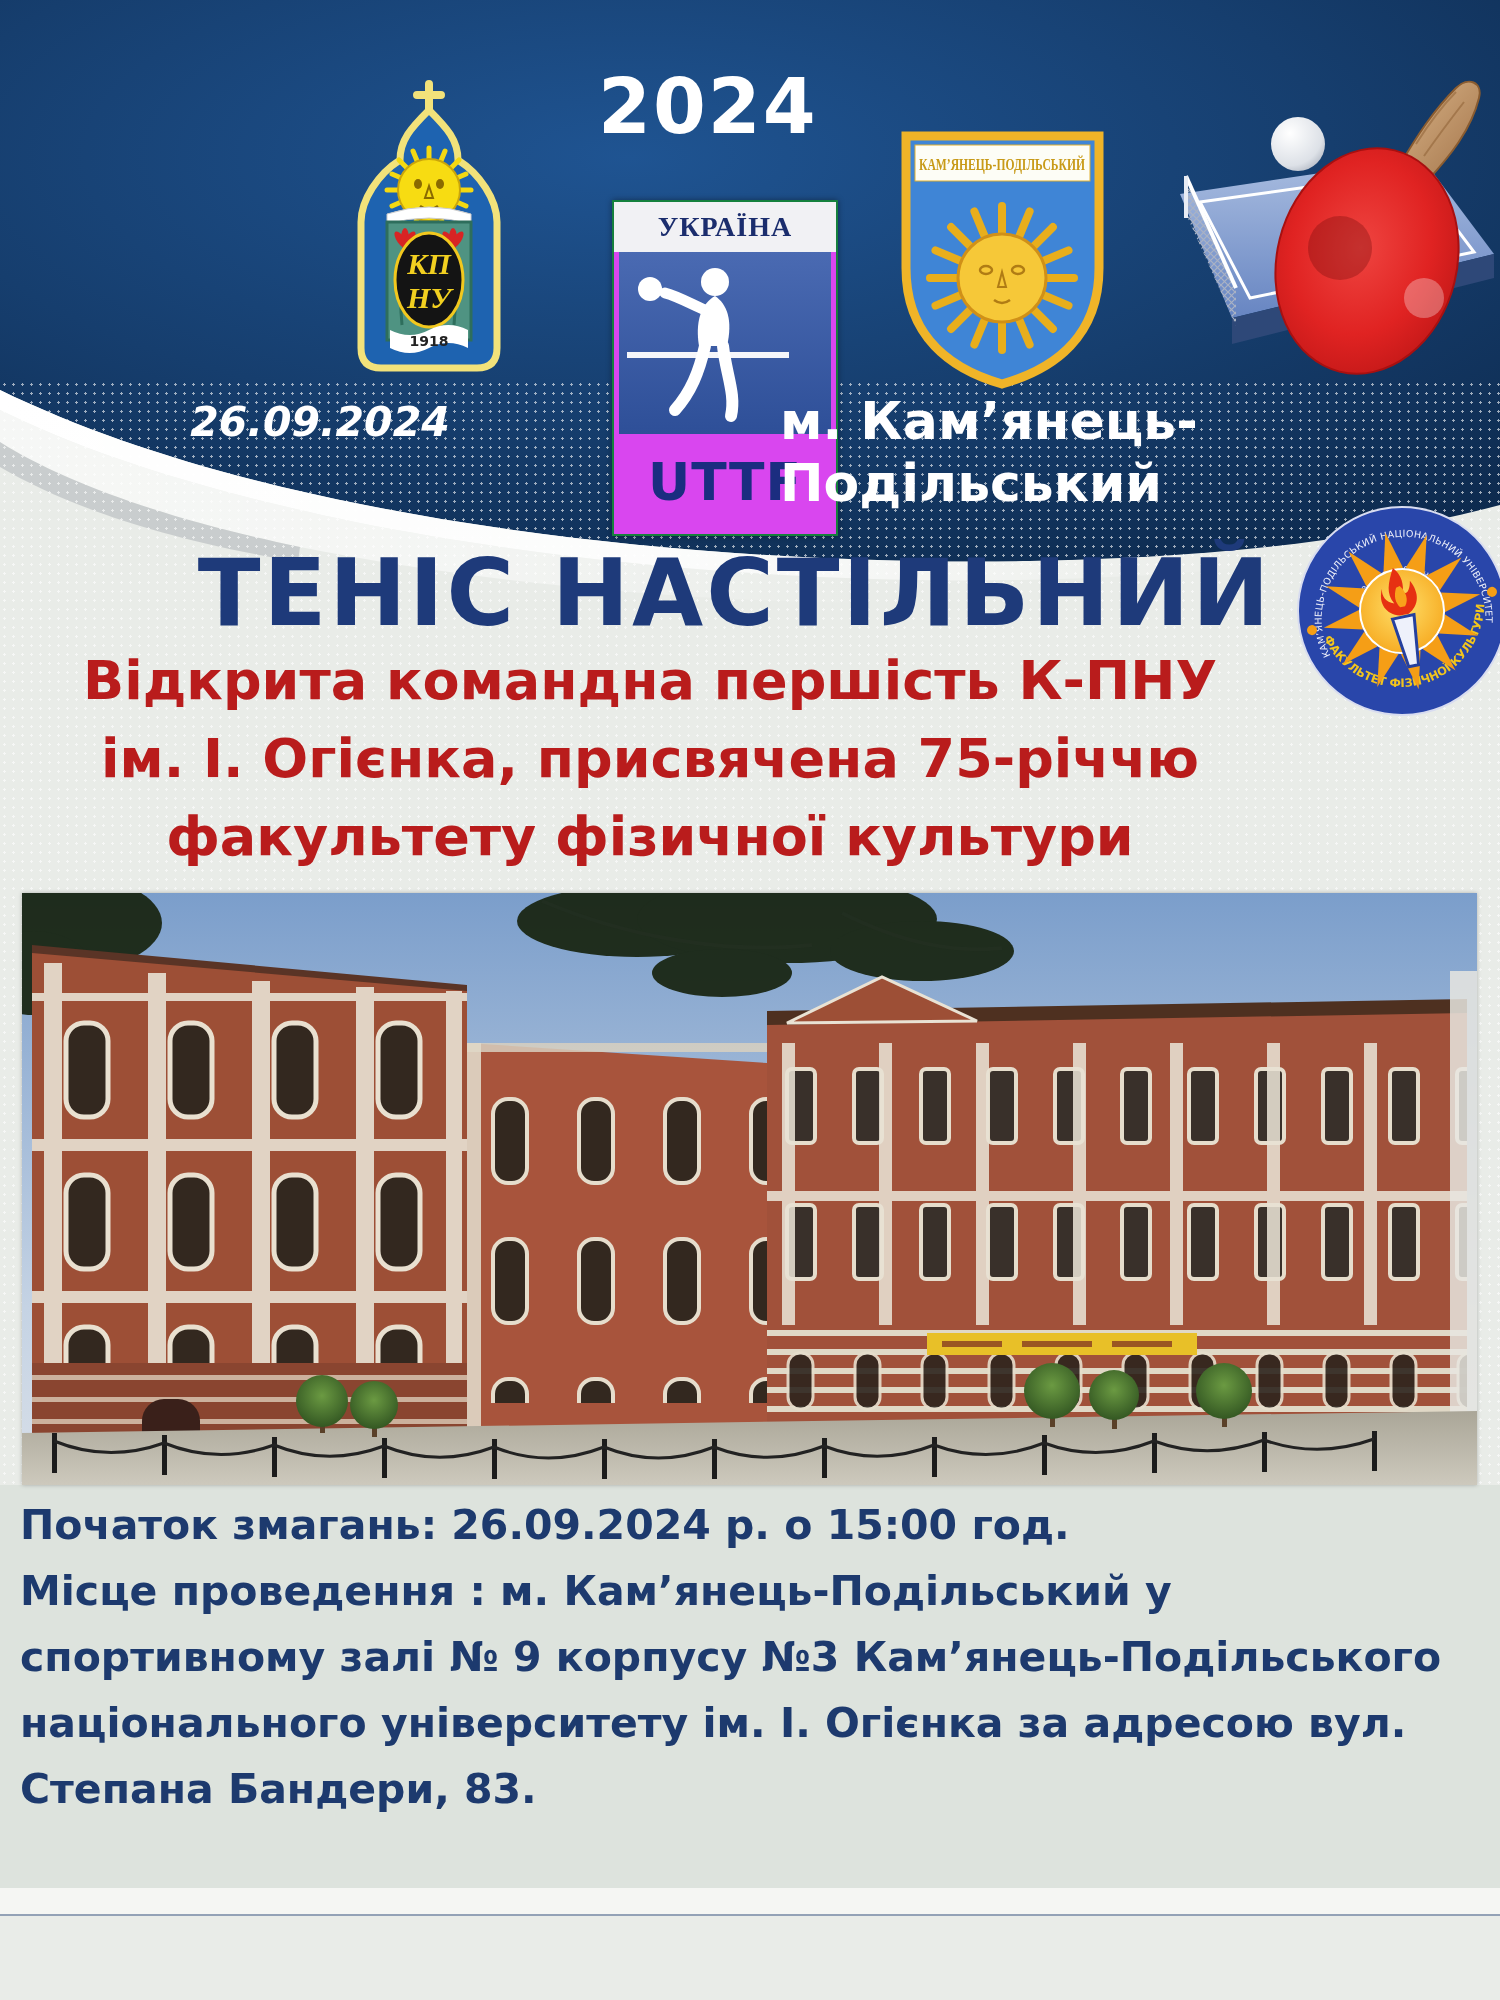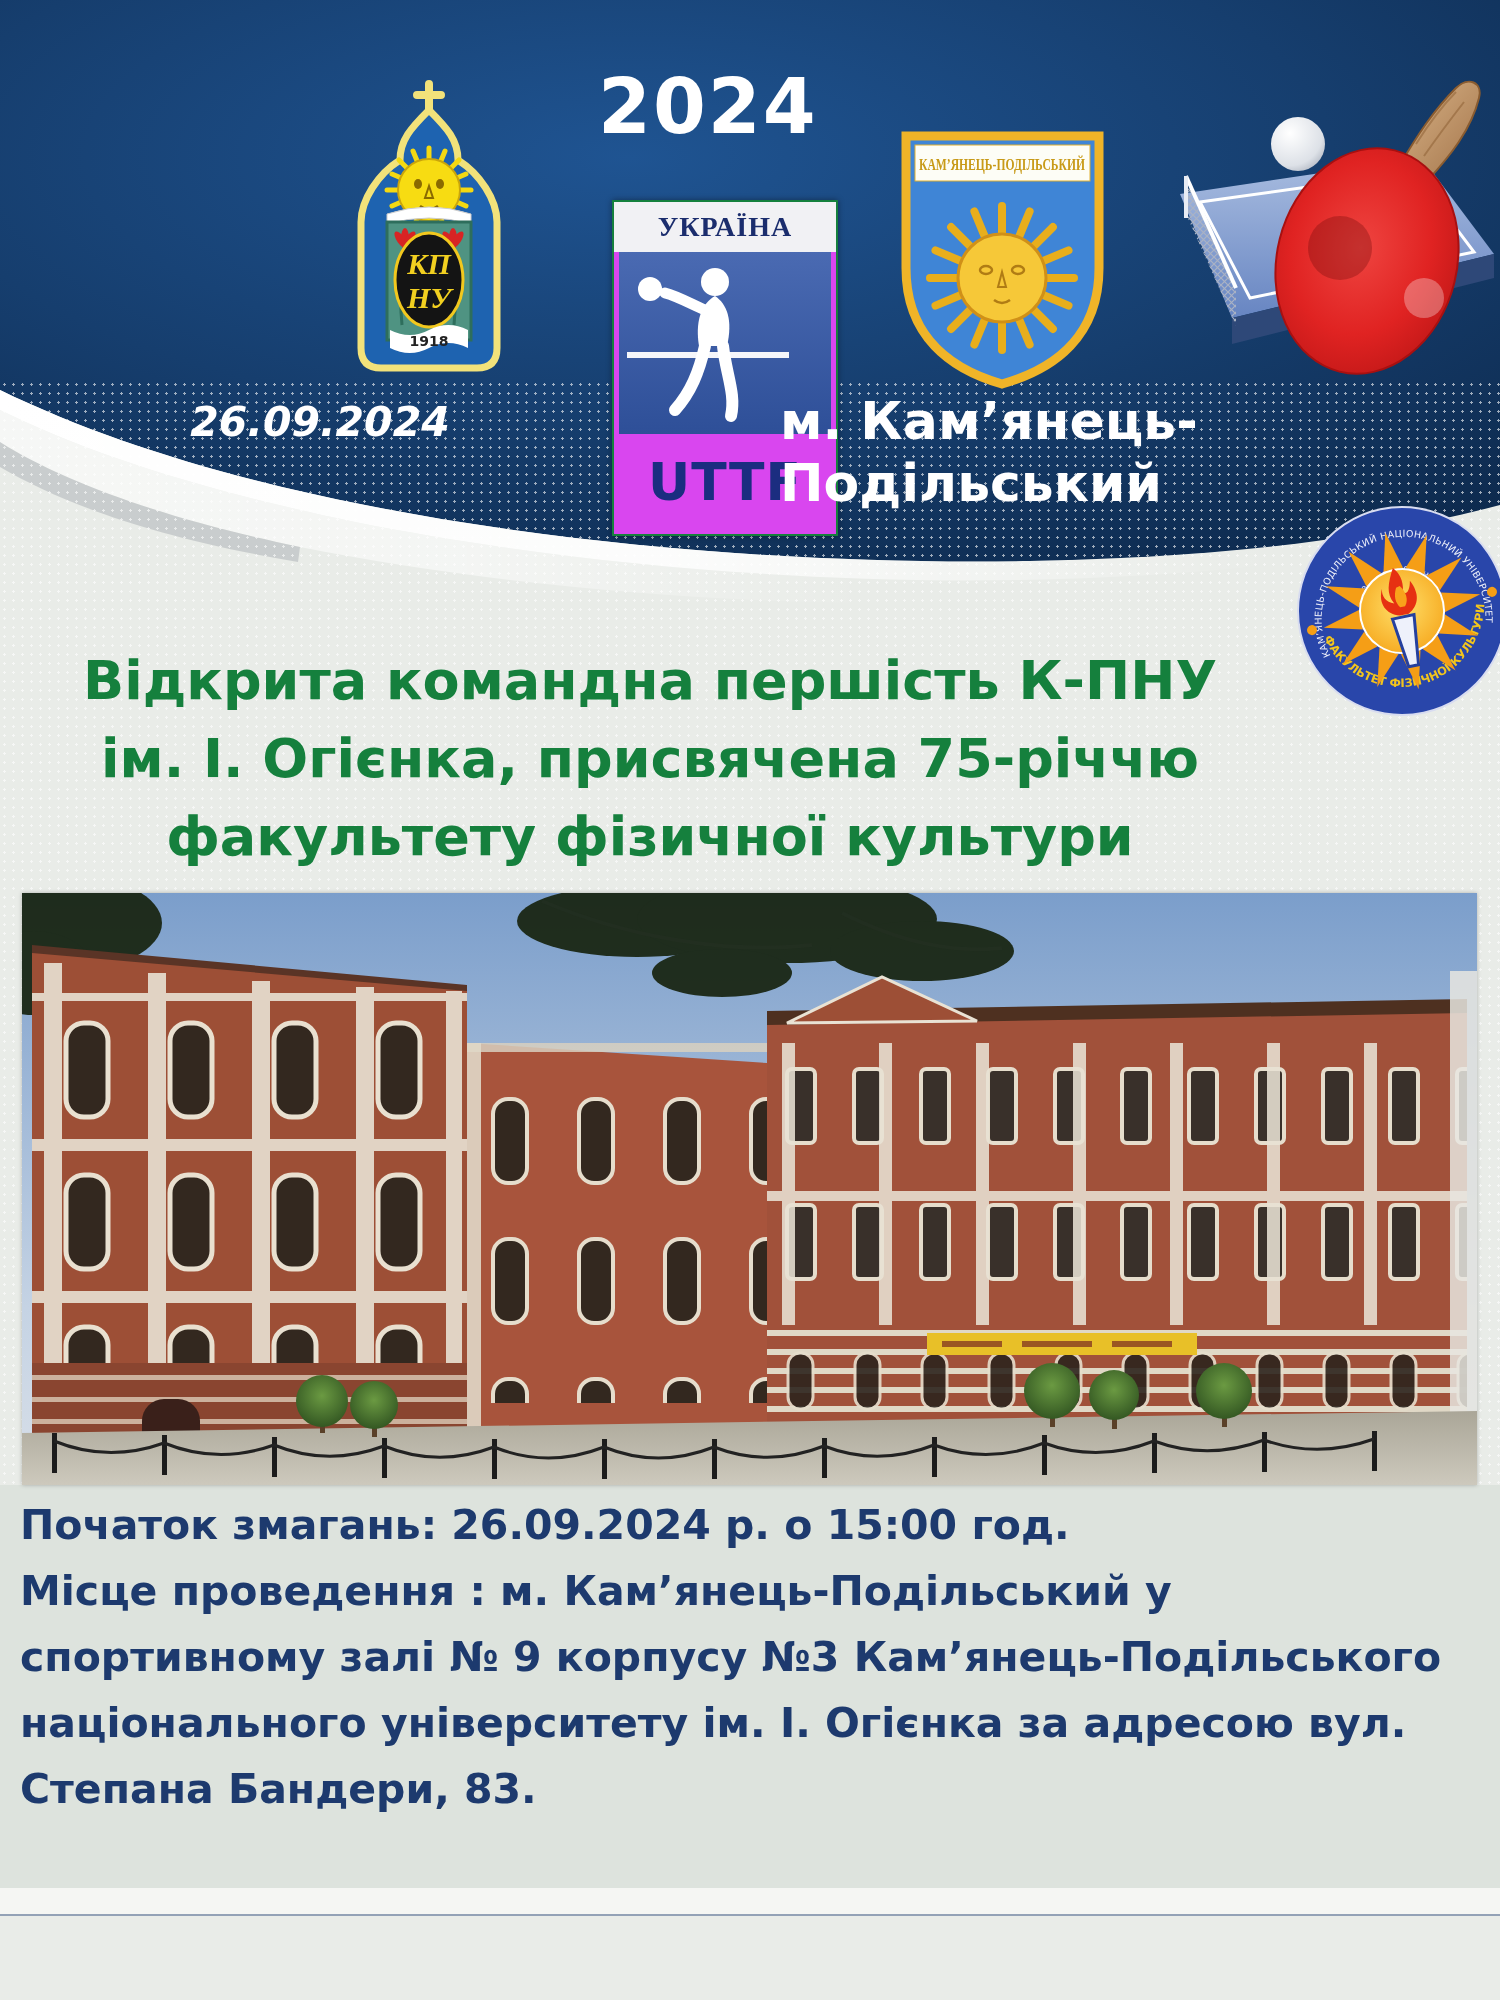--- a/index.html
+++ b/index.html
@@ -23,21 +23,21 @@
   .uttf{left:612px;top:200px;width:226px;height:336px;background:#d946ef;z-index:5;
         border:2px solid #15803d;box-sizing:border-box;box-shadow:0 0 6px rgba(0,0,0,.4);}
   .uttf-top{height:50px;line-height:50px;text-align:center;background:#f1f1f4;color:#1b2d6d;
             font-family:"Liberation Serif",serif;font-weight:bold;font-size:28px;letter-spacing:1px;}
   .uttf-mid{height:182px;margin:0 5px;background:linear-gradient(#4a6ab2,#2e4f98);}
   .uttf-bot{height:96px;text-align:center;color:#1b2d80;font-weight:bold;font-size:52px;
             line-height:96px;letter-spacing:1px;}
   
   .title{left:0;top:540px;width:1470px;text-align:center;color:#1e3a7a;font-size:92px;
          font-weight:bold;letter-spacing:3px;z-index:6;white-space:nowrap;}
-  .subtitle{left:30px;top:642px;width:1240px;text-align:center;color:#15803d;font-size:54px;
+  .subtitle{left:30px;top:642px;width:1240px;text-align:center;color:#b91c1c;font-size:54px;
             font-weight:bold;line-height:78px;z-index:6;}
   .subtitle div{white-space:nowrap;}
   .faculty{left:1296px;top:505px;z-index:7;transform:rotate(-12deg);}
   
   .photo{left:22px;top:893px;z-index:3;box-shadow:0 0 4px rgba(0,0,0,.25);}
   .info-bg{left:0;top:1485px;width:1500px;height:403px;background:#dde3dd;z-index:2;}
   .info{left:20px;top:1492px;width:1470px;color:#1d3a6e;font-size:41px;font-weight:bold;
         line-height:66px;z-index:6;}
   .info div{white-space:nowrap;}
   .white-band{left:0;top:1888px;width:1500px;height:26px;background:#f5f6f3;
@@ -206,20 +206,21 @@
     <g>
       <path d="M226,142 C246,108 262,84 284,62 C296,50 311,56 307,72 C299,104 278,130 256,154 Z" fill="url(#wood)" stroke="#8a5c30" stroke-width="2"></path>
       <path d="M244,118 C258,96 270,80 284,66 M252,130 C266,110 278,94 292,76" stroke="#8a5c30" stroke-width="2" opacity=".5" fill="none"></path>
       <ellipse cx="195" cy="235" rx="90" ry="114" fill="url(#pg)" stroke="#a81010" stroke-width="2" transform="rotate(14 195 235)"></ellipse>
       <circle cx="168" cy="222" r="32" fill="rgba(110,8,8,.32)"></circle>
       <circle cx="252" cy="272" r="20" fill="rgba(255,255,255,.30)"></circle>
     </g>
     <circle cx="126" cy="118" r="27" fill="url(#bg1)"></circle>
   </svg>
 
+  <div class="abs title">ТЕНІС НАСТІЛЬНИЙ</div>
   <div class="abs subtitle">
     <div>Відкрита командна першість К-ПНУ</div>
     <div>ім. І. Огієнка, присвячена 75-річчю</div>
     <div>факультету фізичної культури</div>
   </div>
 
   <svg class="abs faculty" width="212" height="212" viewBox="0 0 212 212">
     <defs>
       <radialGradient id="sg" cx="50%" cy="45%" r="60%">
         <stop offset="0%" stop-color="#ffe06a"></stop>

